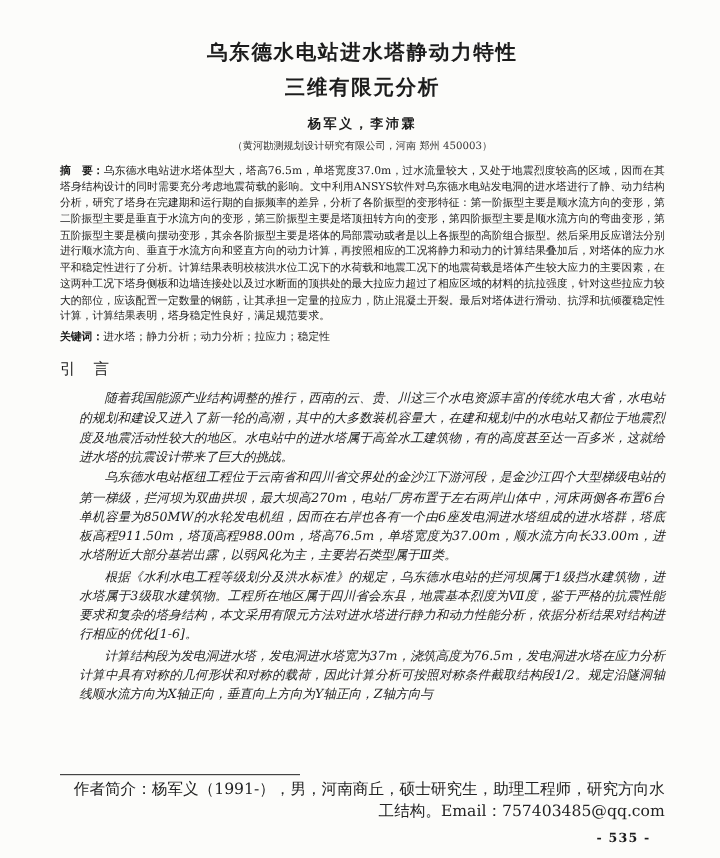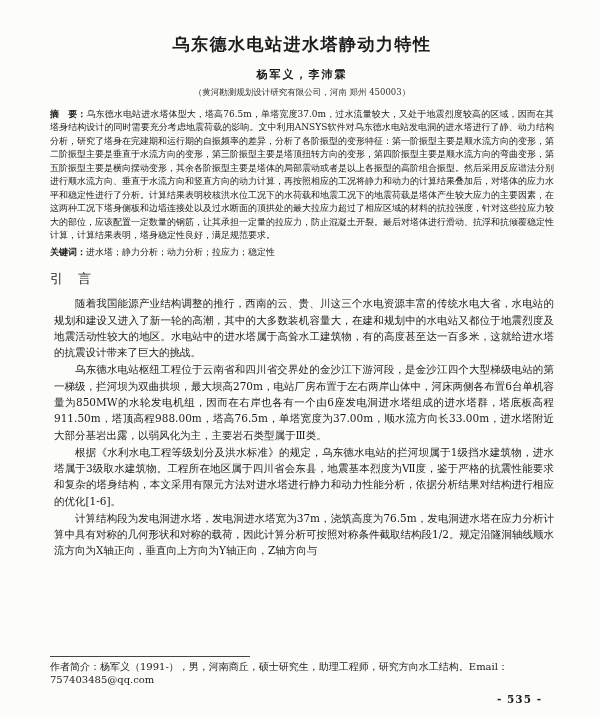--- a/index.html
+++ b/index.html
@@ -60,30 +60,32 @@
     font-size: 13px;
     font-weight: normal;
     letter-spacing: 1px;
     margin: 11px 0 7px 0;
   }
   .body-para {
     font-size: 10.5px;
     line-height: 1.55;
     text-align: justify;
     text-indent: 2em;
-    margin: 0 0 1px 4px;
+    margin: 0 0 1px 16px;
+    font-style: italic;
   }
   .footnote {
     position: absolute;
     left: 50px;
     right: 46px;
     bottom: 30px;
-    font-size: 10px;
+    font-size: 13px;
     color: #222;
     padding-top: 3px;
+    text-align: right;
   }
   .footnote::before {
     content: "";
     display: block;
     width: 200px;
     border-top: 1px solid #444;
     margin-bottom: 3px;
   }
   .page-number {
     position: absolute;
@@ -94,20 +96,21 @@
     letter-spacing: 1px;
   }
 </style>
 </head>
 <body>
 
 <div class="page">
 
   <div class="title">
     <div>乌东德水电站进水塔静动力特性</div>
+    <div>三维有限元分析</div>
   </div>
 
   <div class="authors">杨军义，李沛霖</div>
 
   <div class="affiliation">（黄河勘测规划设计研究有限公司，河南 郑州 450003）</div>
 
   <p class="abstract"><span class="label">摘　要：</span><span>乌东德水电站进水塔体型大，塔高76.5m，单塔宽度37.0m，过水流量较大，又处于地震烈度较高的区域，因而在其塔身结构设计的同时需要充分考虑地震荷载的影响。文中利用ANSYS软件对乌东德水电站发电洞的进水塔进行了静、动力结构分析，研究了塔身在完建期和运行期的自振频率的差异，分析了各阶振型的变形特征：第一阶振型主要是顺水流方向的变形，第二阶振型主要是垂直于水流方向的变形，第三阶振型主要是塔顶扭转方向的变形，第四阶振型主要是顺水流方向的弯曲变形，第五阶振型主要是横向摆动变形，其余各阶振型主要是塔体的局部震动或者是以上各振型的高阶组合振型。然后采用反应谱法分别进行顺水流方向、垂直于水流方向和竖直方向的动力计算，再按照相应的工况将静力和动力的计算结果叠加后，对塔体的应力水平和稳定性进行了分析。计算结果表明校核洪水位工况下的水荷载和地震工况下的地震荷载是塔体产生较大应力的主要因素，在这两种工况下塔身侧板和边墙连接处以及过水断面的顶拱处的最大拉应力超过了相应区域的材料的抗拉强度，针对这些拉应力较大的部位，应该配置一定数量的钢筋，让其承担一定量的拉应力，防止混凝土开裂。最后对塔体进行滑动、抗浮和抗倾覆稳定性计算，计算结果表明，塔身稳定性良好，满足规范要求。</span></p>
 
   <p class="keywords"><span class="label">关键词：</span><span>进水塔；静力分析；动力分析；拉应力；稳定性</span></p>
 

